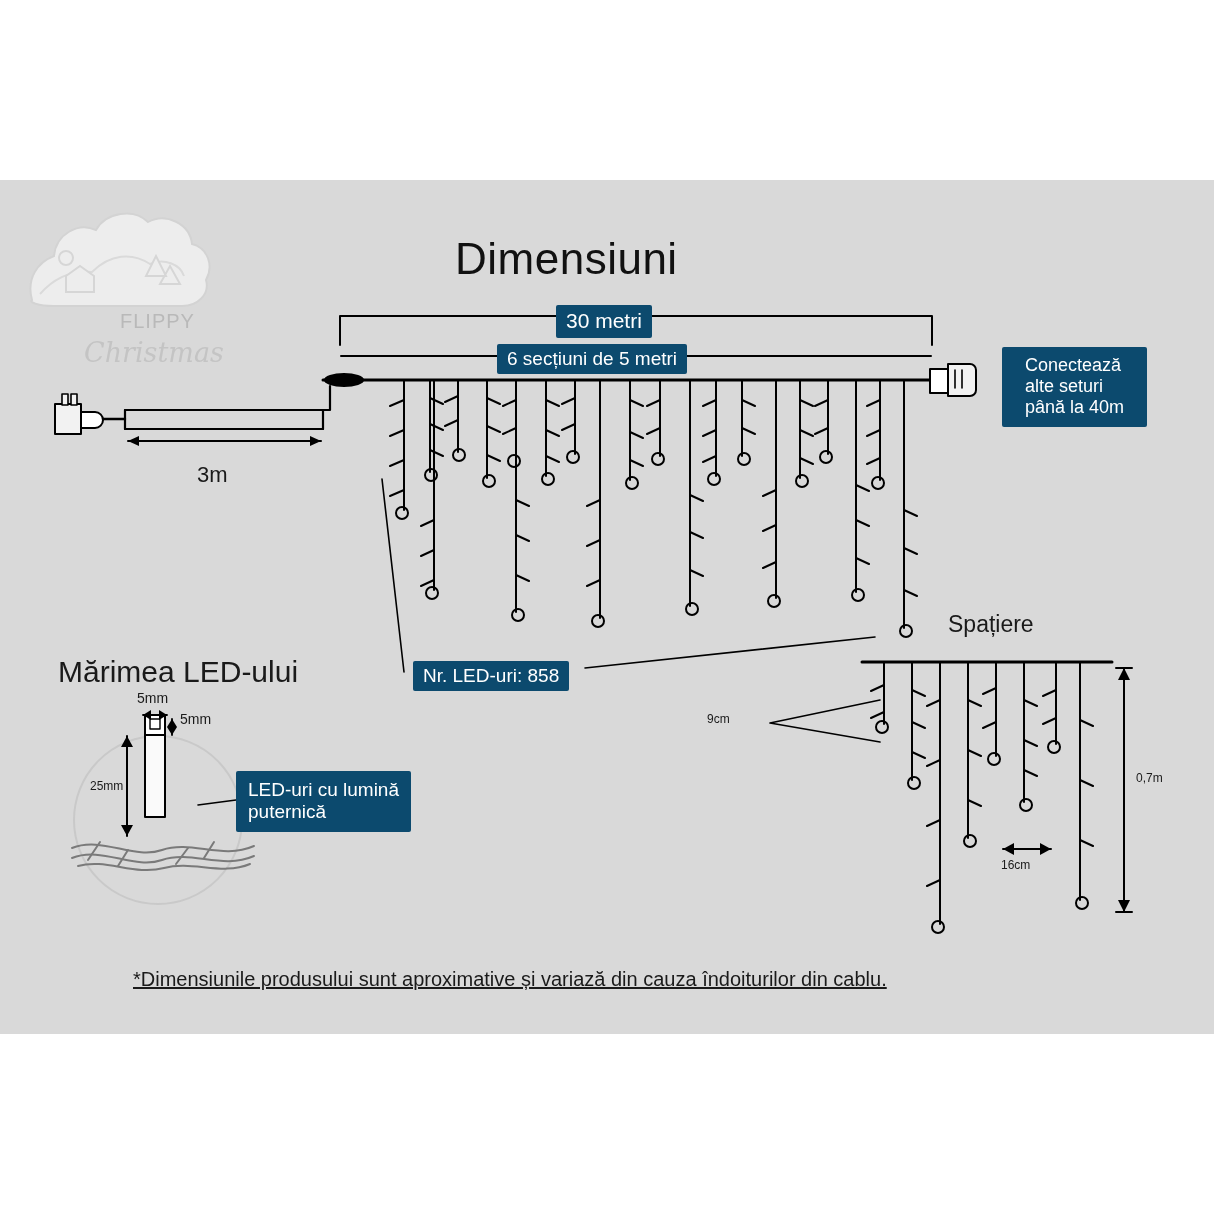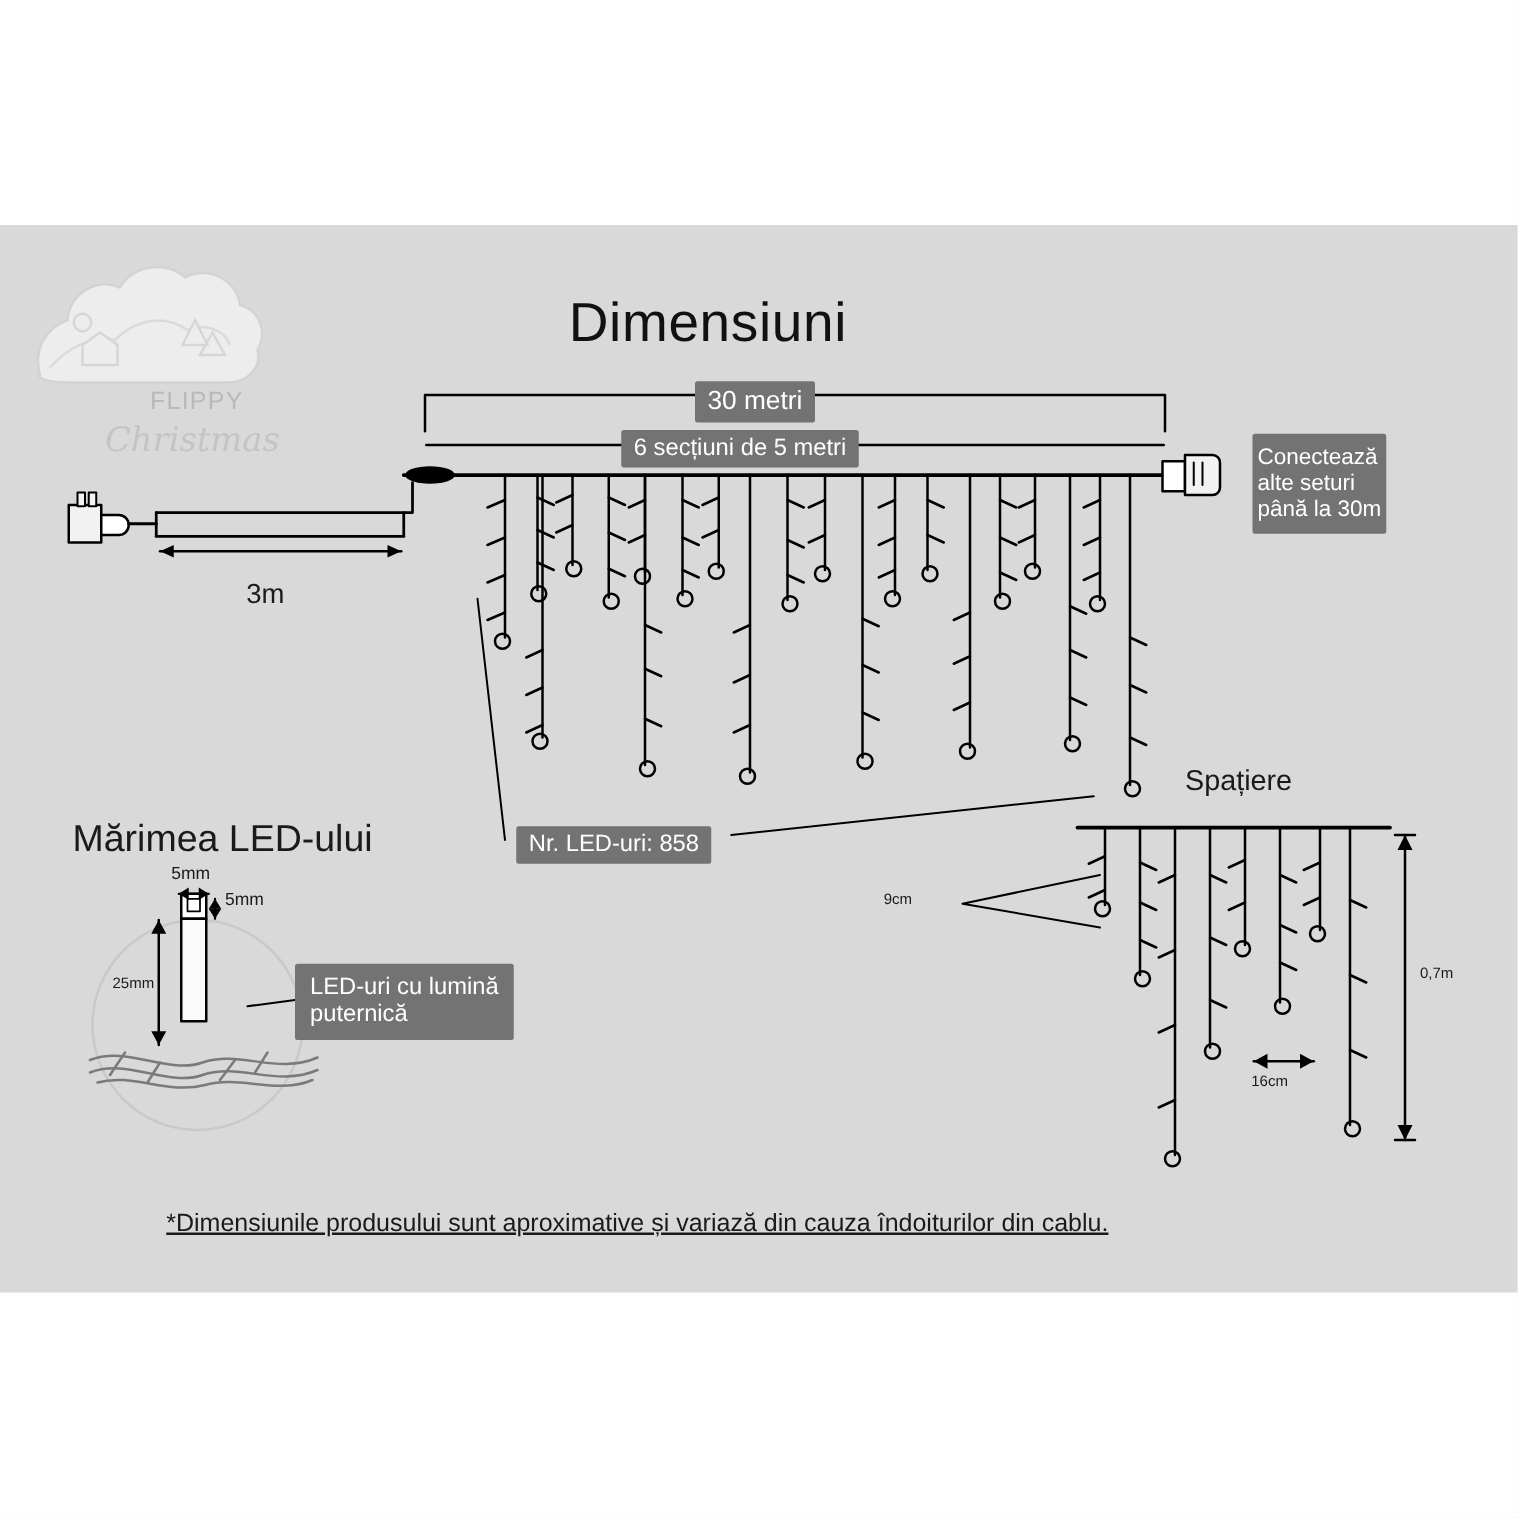--- a/index.html
+++ b/index.html
@@ -36,21 +36,21 @@
     width: 1214px;
     height: 1214px;
   }
   .lbl {
     position: absolute;
     color: #1a1a1a;
     white-space: nowrap;
     line-height: 1.18;
   }
   .lbl.black-box {
-    background: #737373;
+    background: #0c4a6e;
     color: #ffffff;
     padding: 4px 10px;
     border-radius: 2px;
   }
   .title {
     font-size: 44px;
     letter-spacing: 0.5px;
     color: #111;
   }
   .t30 { font-size: 21px; }
@@ -312,24 +312,24 @@
       <path d="M66 292 l0 -16 l14 -10 l14 10 l0 16 z" fill="#ffffff" stroke="#d5d5d5" stroke-width="2"></path>
     </g>
   </svg>
 
   <div class="lbl title" style="left:455px; top:233px;">Dimensiuni</div>
 
   <div class="lbl black-box t30" style="left:556px; top:305px;">30 metri</div>
 
   <div class="lbl black-box t6" style="left:497px; top:344px;">6 secțiuni de 5 metri</div>
 
-  <div class="lbl black-box tconnect" style="left:1002px; top:347px; padding:8px 4px;">
+  <div class="lbl black-box tconnect" style="left:1002px; top:347px; padding:8px 23px;">
     <div>Conectează</div>
     <div>alte seturi</div>
-    <div>până la 30m</div>
+    <div>până la 40m</div>
   </div>
 
   <div class="lbl t3m" style="left:197px; top:462px;">3m</div>
 
   <div class="lbl black-box tled" style="left:413px; top:661px;">Nr. LED-uri: 858</div>
 
   <div class="lbl tmar" style="left:58px; top:654px;">Mărimea LED-ului</div>
 
   <div class="lbl tsmall" style="left:137px; top:690px;">5mm</div>
 

